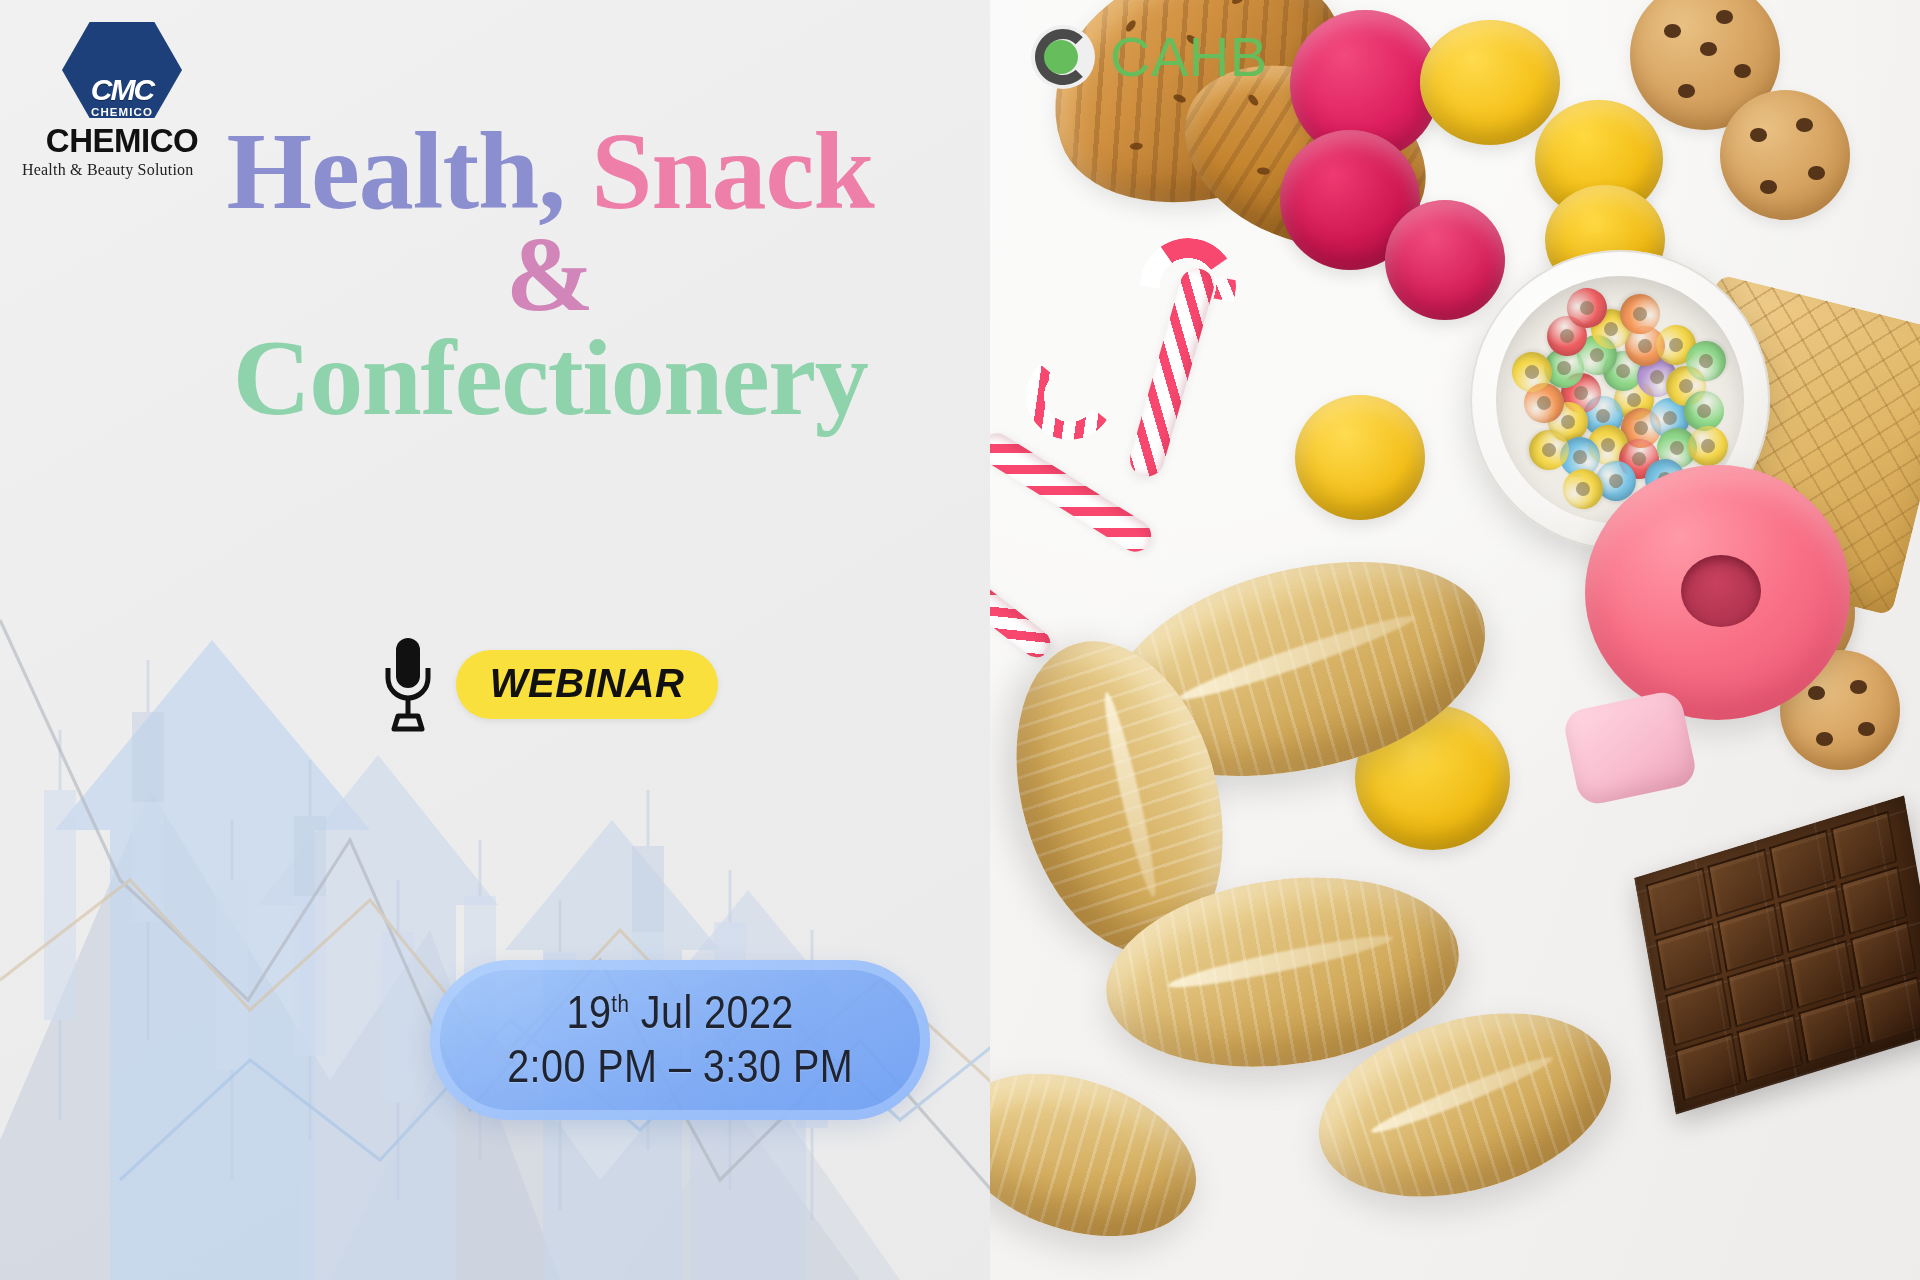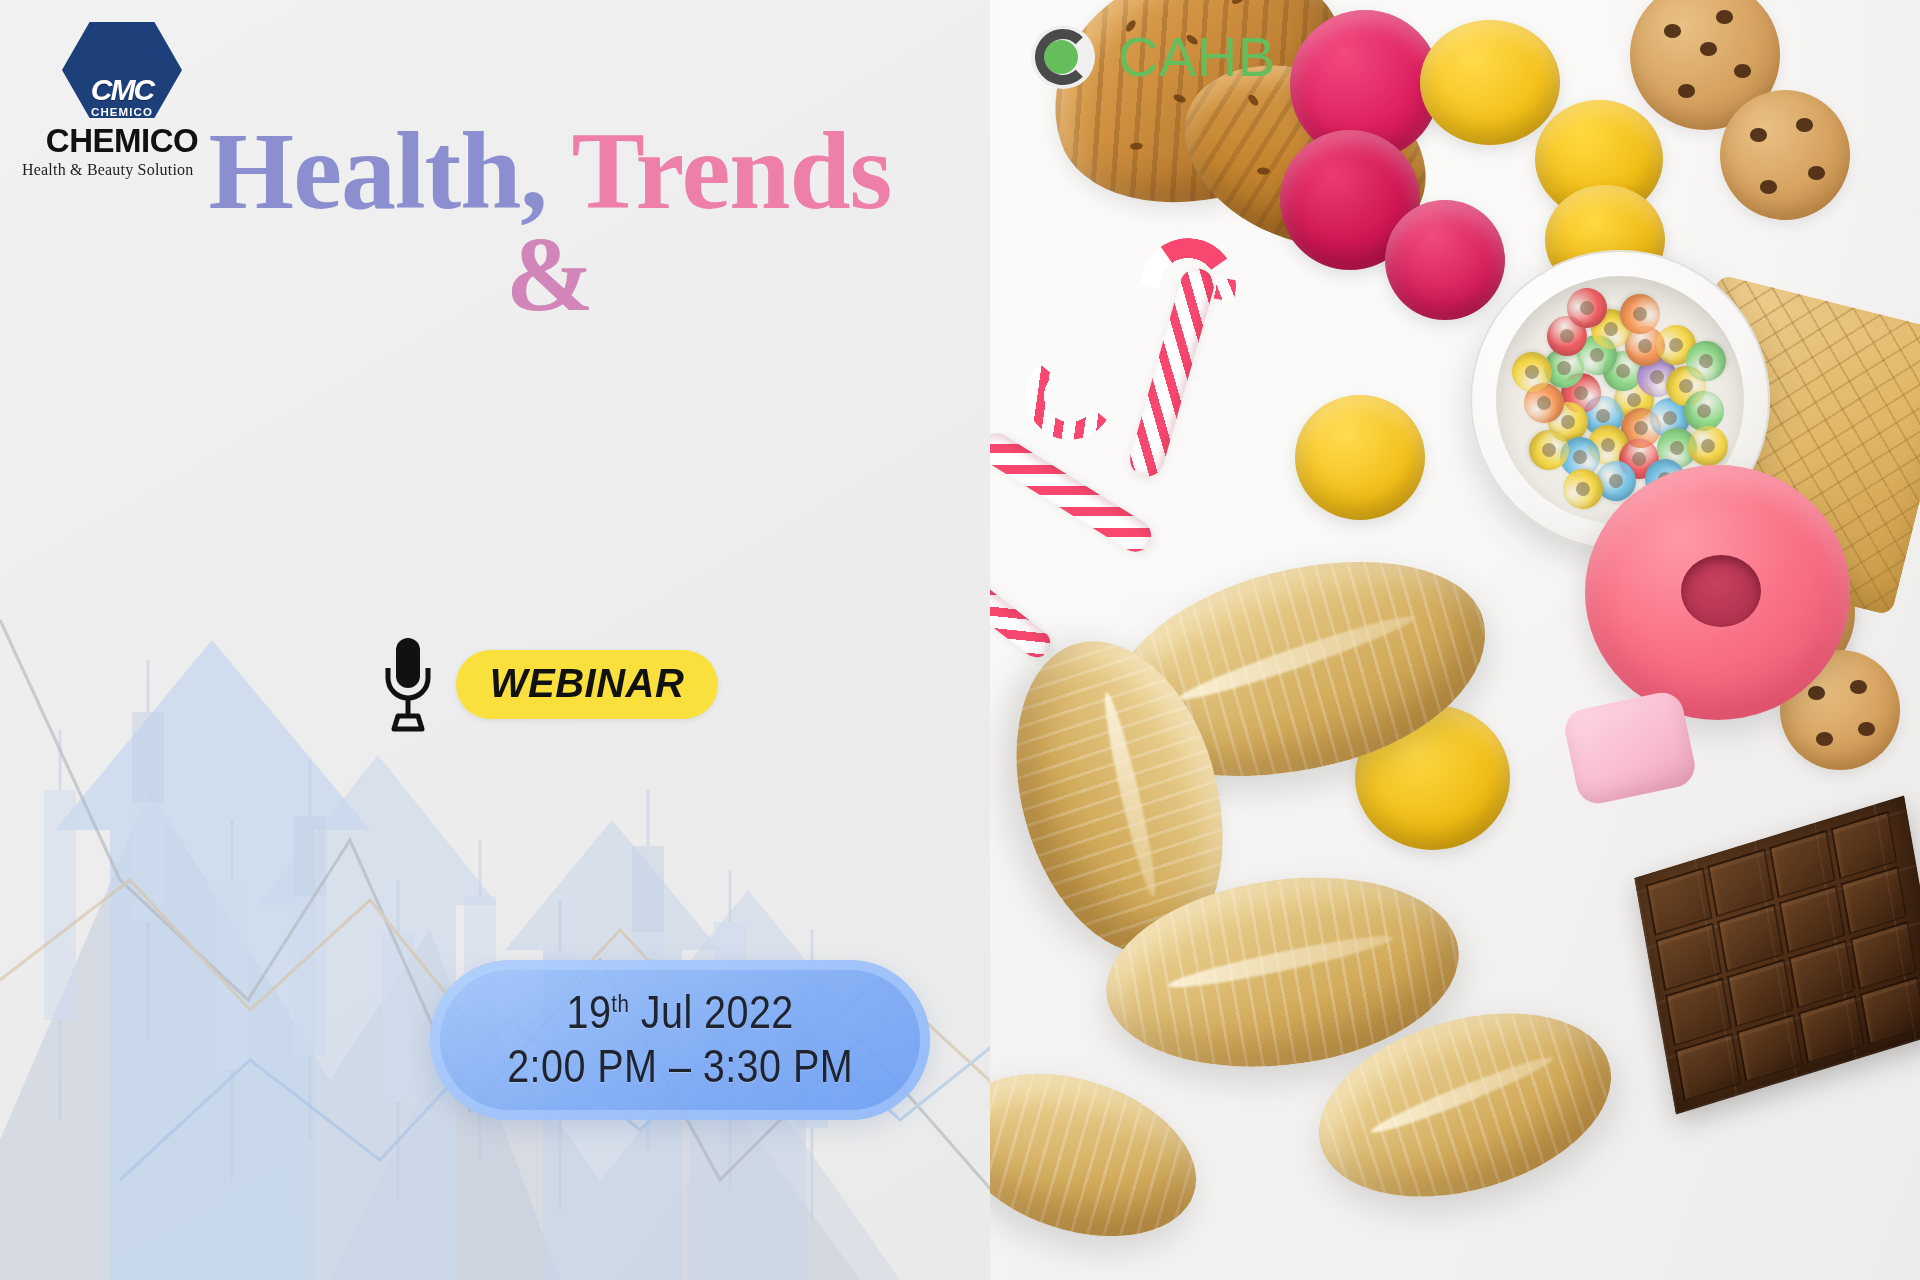--- a/index.html
+++ b/index.html
@@ -235,21 +235,21 @@
     font-family:"Liberation Sans", sans-serif; font-weight:bold;
     font-size:33px; color:#111; letter-spacing:-.5px;
     text-align:center; margin-top:4px;
   }
   .chemico-tag{
     font-family:Liberation Serif, serif;
     font-size:16px; color:#222; text-align:left; margin-top:1px;
     letter-spacing:.2px;
   }
 
-  .cahb-logo{ position:absolute; left:1030px; top:24px; display:flex; align-items:center; gap:22px; }
+  .cahb-logo{ position:absolute; left:1030px; top:24px; display:flex; align-items:center; gap:14px; }
   .cahb-mark{ position:relative; width:66px; height:66px; }
   .cahb-word{
     font-family:"Liberation Sans", sans-serif;
     font-size:56px; color:#66bd5c; letter-spacing:.5px; line-height:1;
   }
 
   
   .headline{
     position:absolute; left:190px; top:120px; width:720px;
     text-align:center;
@@ -517,23 +517,24 @@
         <path d="M33 5 a28 28 0 0 1 19.8 8.2 l-7.1 7.1 A18 18 0 0 0 33 15 Z" fill="#4a4a4a"></path>
         <circle cx="31" cy="33" r="17" fill="#66bd5c"></circle>
       </svg>
     </div>
     <div class="cahb-word">CAHB</div>
   </div>
 
   <div class="headline">
     <div class="h-l1">
       <span class="h-bakery">Health,</span>
-      <span class="h-snack">Trends</span>
+      <span class="h-snack">Snack</span>
     </div>
     <span class="h-amp">&amp;</span>
+    <span class="h-conf">Confectionery</span>
   </div>
 
   <div class="webinar-row">
     <span class="mic-icon">
       <svg width="52" height="96" viewBox="0 0 52 96" aria-hidden="true">
         <rect x="14" y="2" width="24" height="50" rx="12" fill="#111"></rect>
         <path d="M6 32 v10 a20 20 0 0 0 40 0 v-10" fill="none" stroke="#111" stroke-width="5"></path>
         <line x1="26" y1="62" x2="26" y2="78" stroke="#111" stroke-width="5"></line>
         <path d="M12 93 l4 -13 h20 l4 13 z" fill="none" stroke="#111" stroke-width="5" stroke-linejoin="round"></path>
       </svg>

